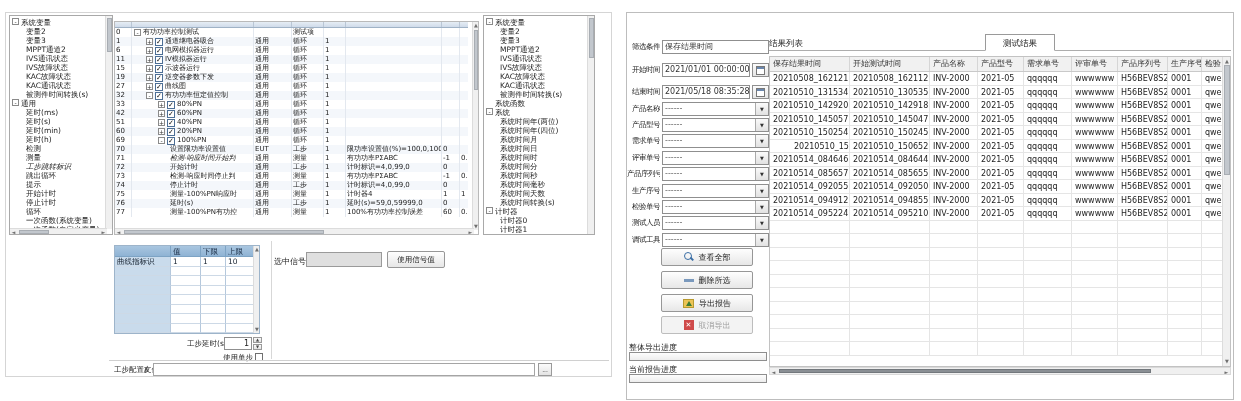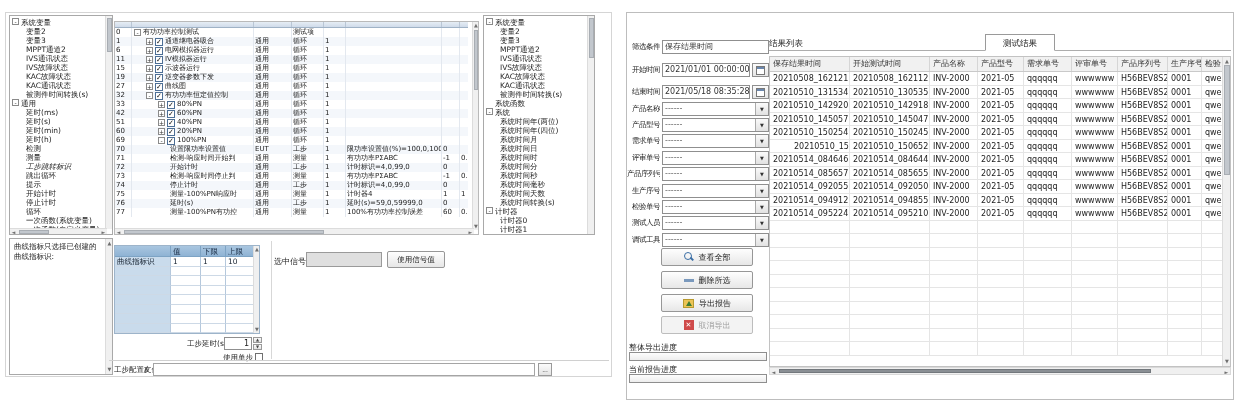--- a/index.html
+++ b/index.html
@@ -362,21 +362,21 @@
           <div class="scell" style="width: 38px;">EUT</div>
           <div class="scell" style="width: 32px;">工步</div>
           <div class="scell" style="width: 22px;">1</div>
           <div class="scell" style="width: 96px;">限功率设置值(%)=100,0,100,0</div>
           <div class="scell" style="width: 18px;">0</div>
           <div class="scell" style="width: 14px;"></div>
         </div>
         <div class="srow">
           <div class="scell" style="width: 17px;">71</div>
           <div class="scell" style="width: 122px; padding-left: 38px;">
-            <div style="overflow: hidden; white-space: nowrap;">检测-响应时间开始判</div>
+            <div style="overflow: hidden; white-space: nowrap; font-style: italic;">检测-响应时间开始判</div>
           </div>
           <div class="scell" style="width: 38px;">通用</div>
           <div class="scell" style="width: 32px;">测量</div>
           <div class="scell" style="width: 22px;">1</div>
           <div class="scell" style="width: 96px;">有功功率PΣABC</div>
           <div class="scell" style="width: 18px;">-1</div>
           <div class="scell" style="width: 14px;">0.2</div>
         </div>
         <div class="srow alt">
           <div class="scell" style="width: 17px;">72</div>
@@ -539,27 +539,20 @@
         </div>
         <div class="tree-row" style="padding-left: 14px;">
           <div>计时器1</div>
         </div>
       </div>
     <div class="sb-v" style="right:0;top:0;width:7px;height:218px;">
       <div class="sb-thumb" style="left:1px;top:2px;width:5px;height:40px;"></div>
     </div>
   </div>
 
-  <div class="panel" style="left:3px;top:225px;width:104px;height:137px;">
-    <div class="note-text" style="width:95px;">曲线指标只选择已创建的曲线指标识:</div>
-    <div class="sb-v" style="right:0;top:0;width:7px;height:135px;">
-      <div class="sb-arrow" style="left:0;top:1px;">▲</div>
-      <div class="sb-arrow" style="left:0;bottom:1px;">▼</div>
-    </div>
-  </div>
 
   <div class="panel" style="left:108px;top:232px;width:146px;height:89px;border-color:#9db4ca;">
     <div id="metricsBody">
         <div class="mrow mhead" style="height: 11px;">
           <div class="mcell" style="width: 56px; line-height: 11px;"></div>
           <div class="mcell" style="width: 30px; line-height: 11px;">值</div>
           <div class="mcell" style="width: 25px; line-height: 11px;">下限</div>
           <div class="mcell" style="width: 28px; line-height: 11px;">上限</div>
         </div>
         <div class="mrow">

